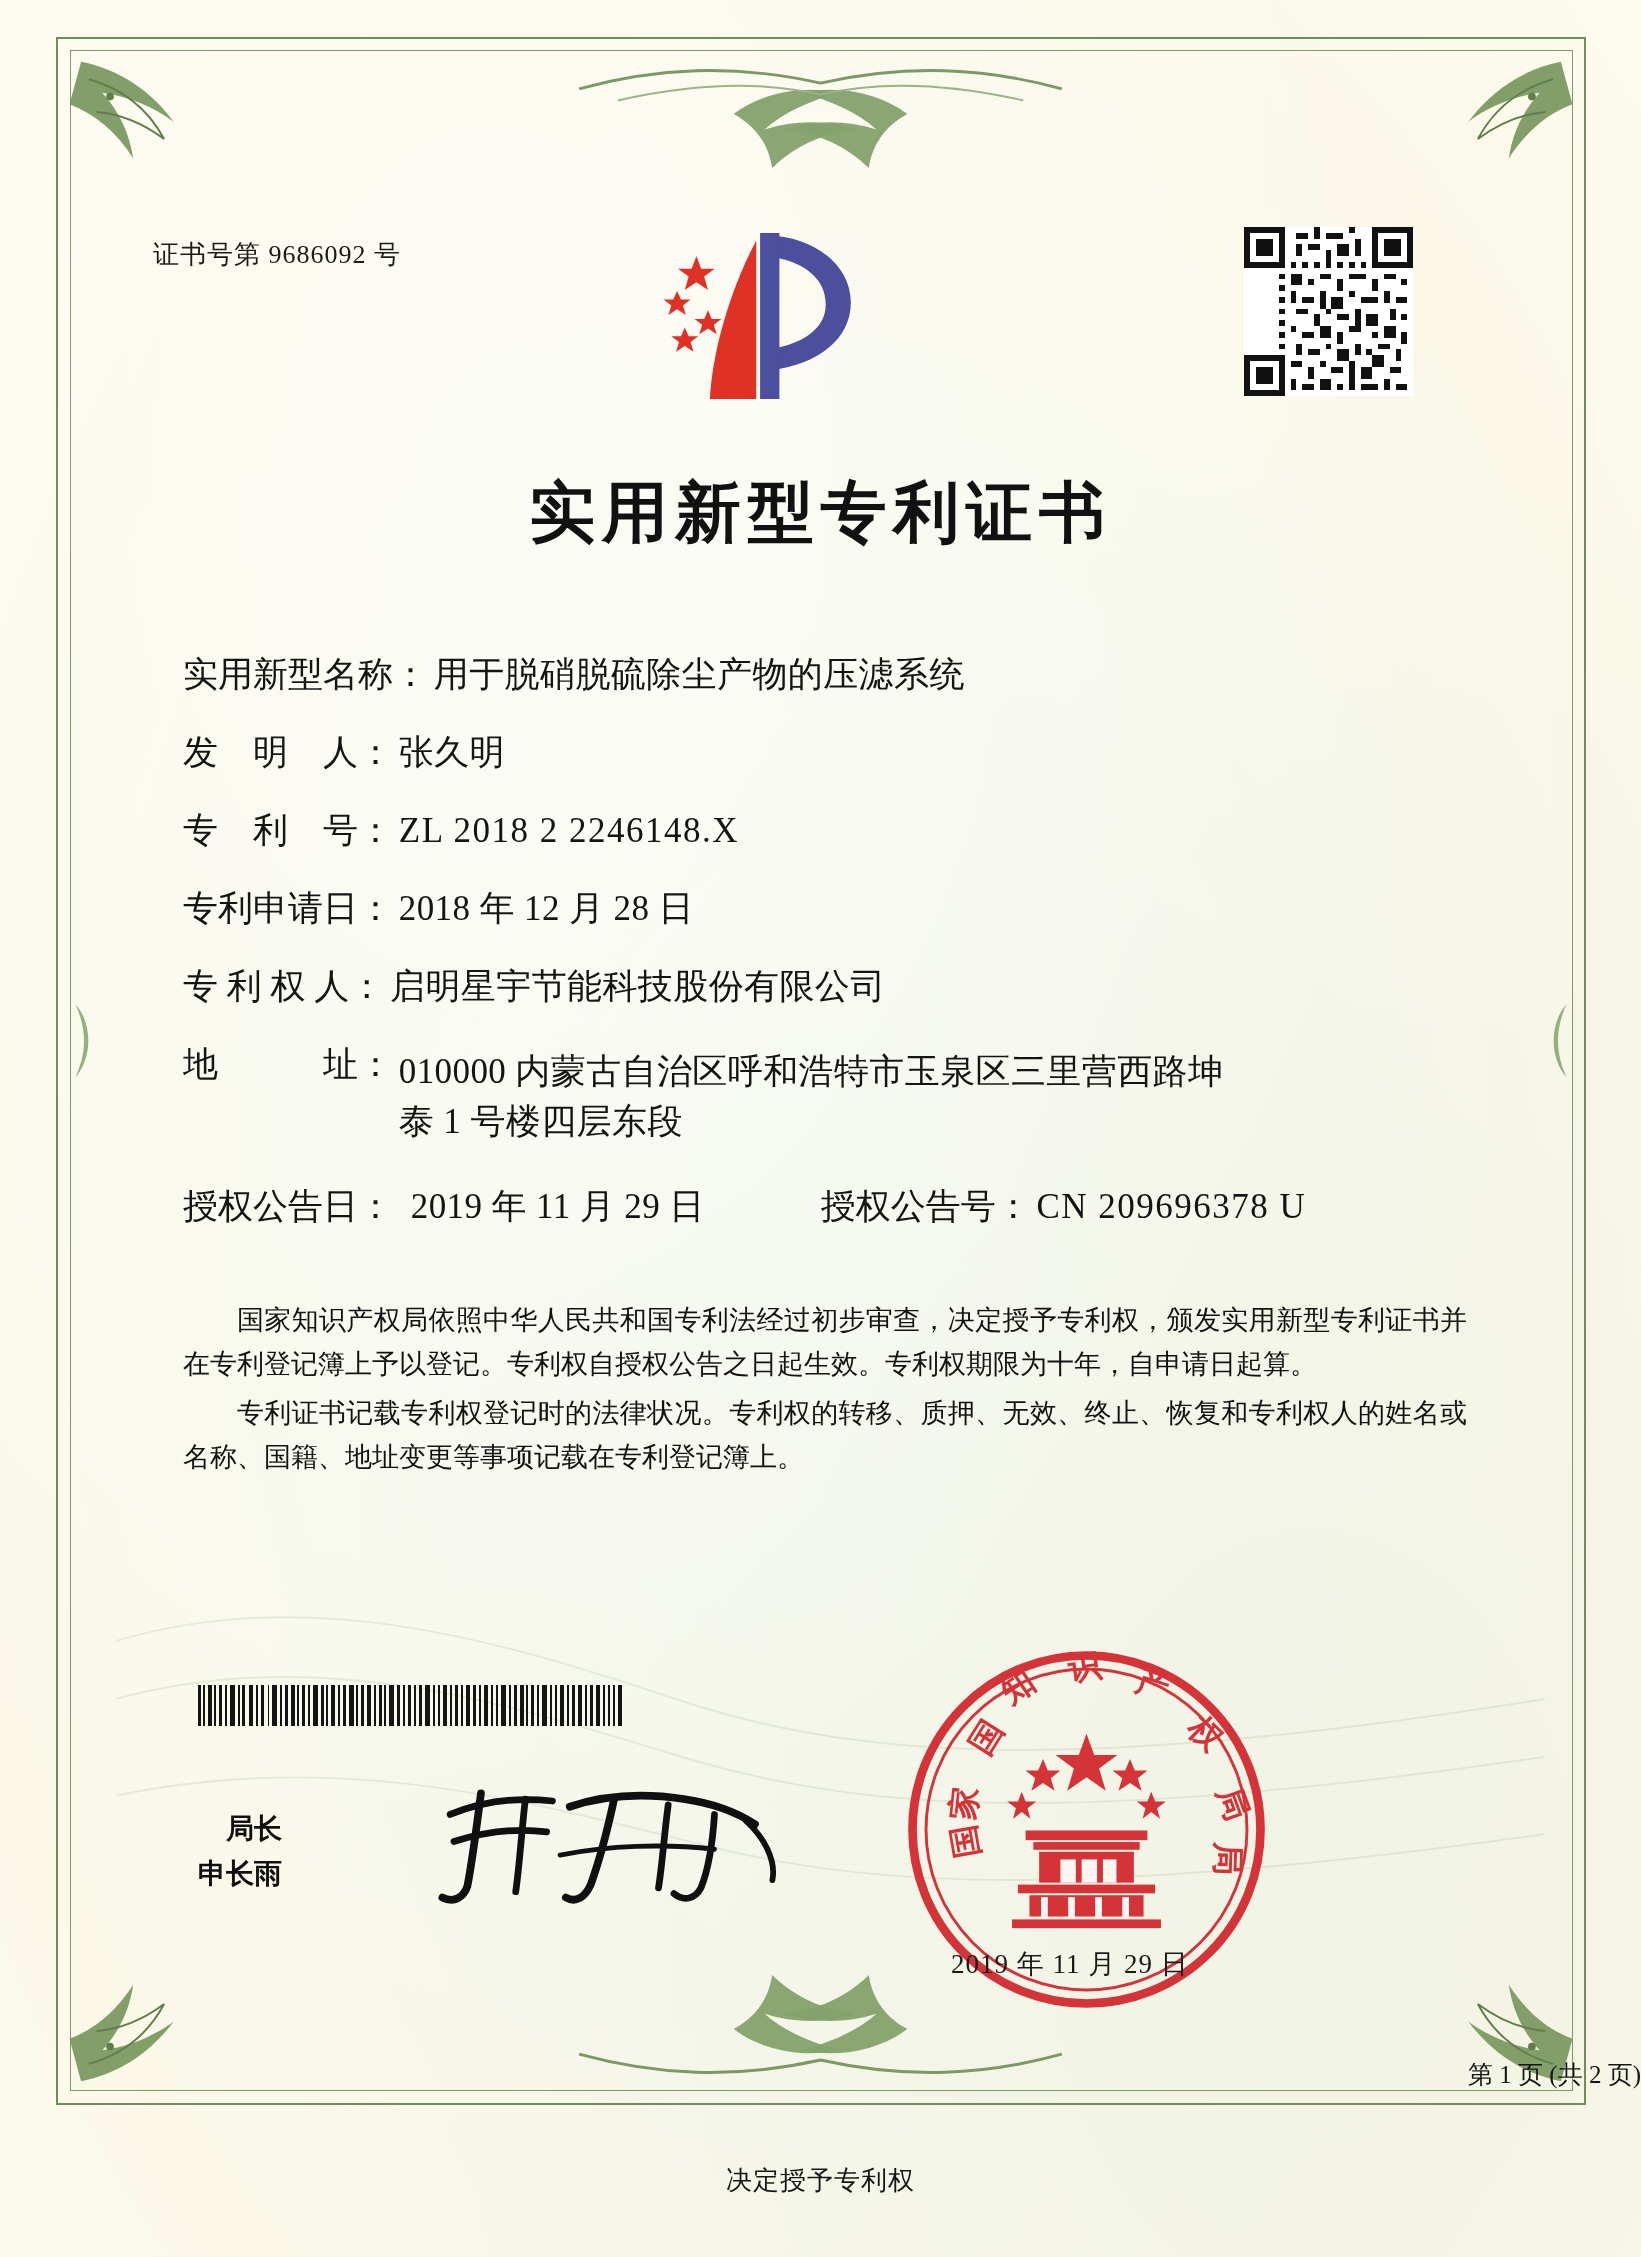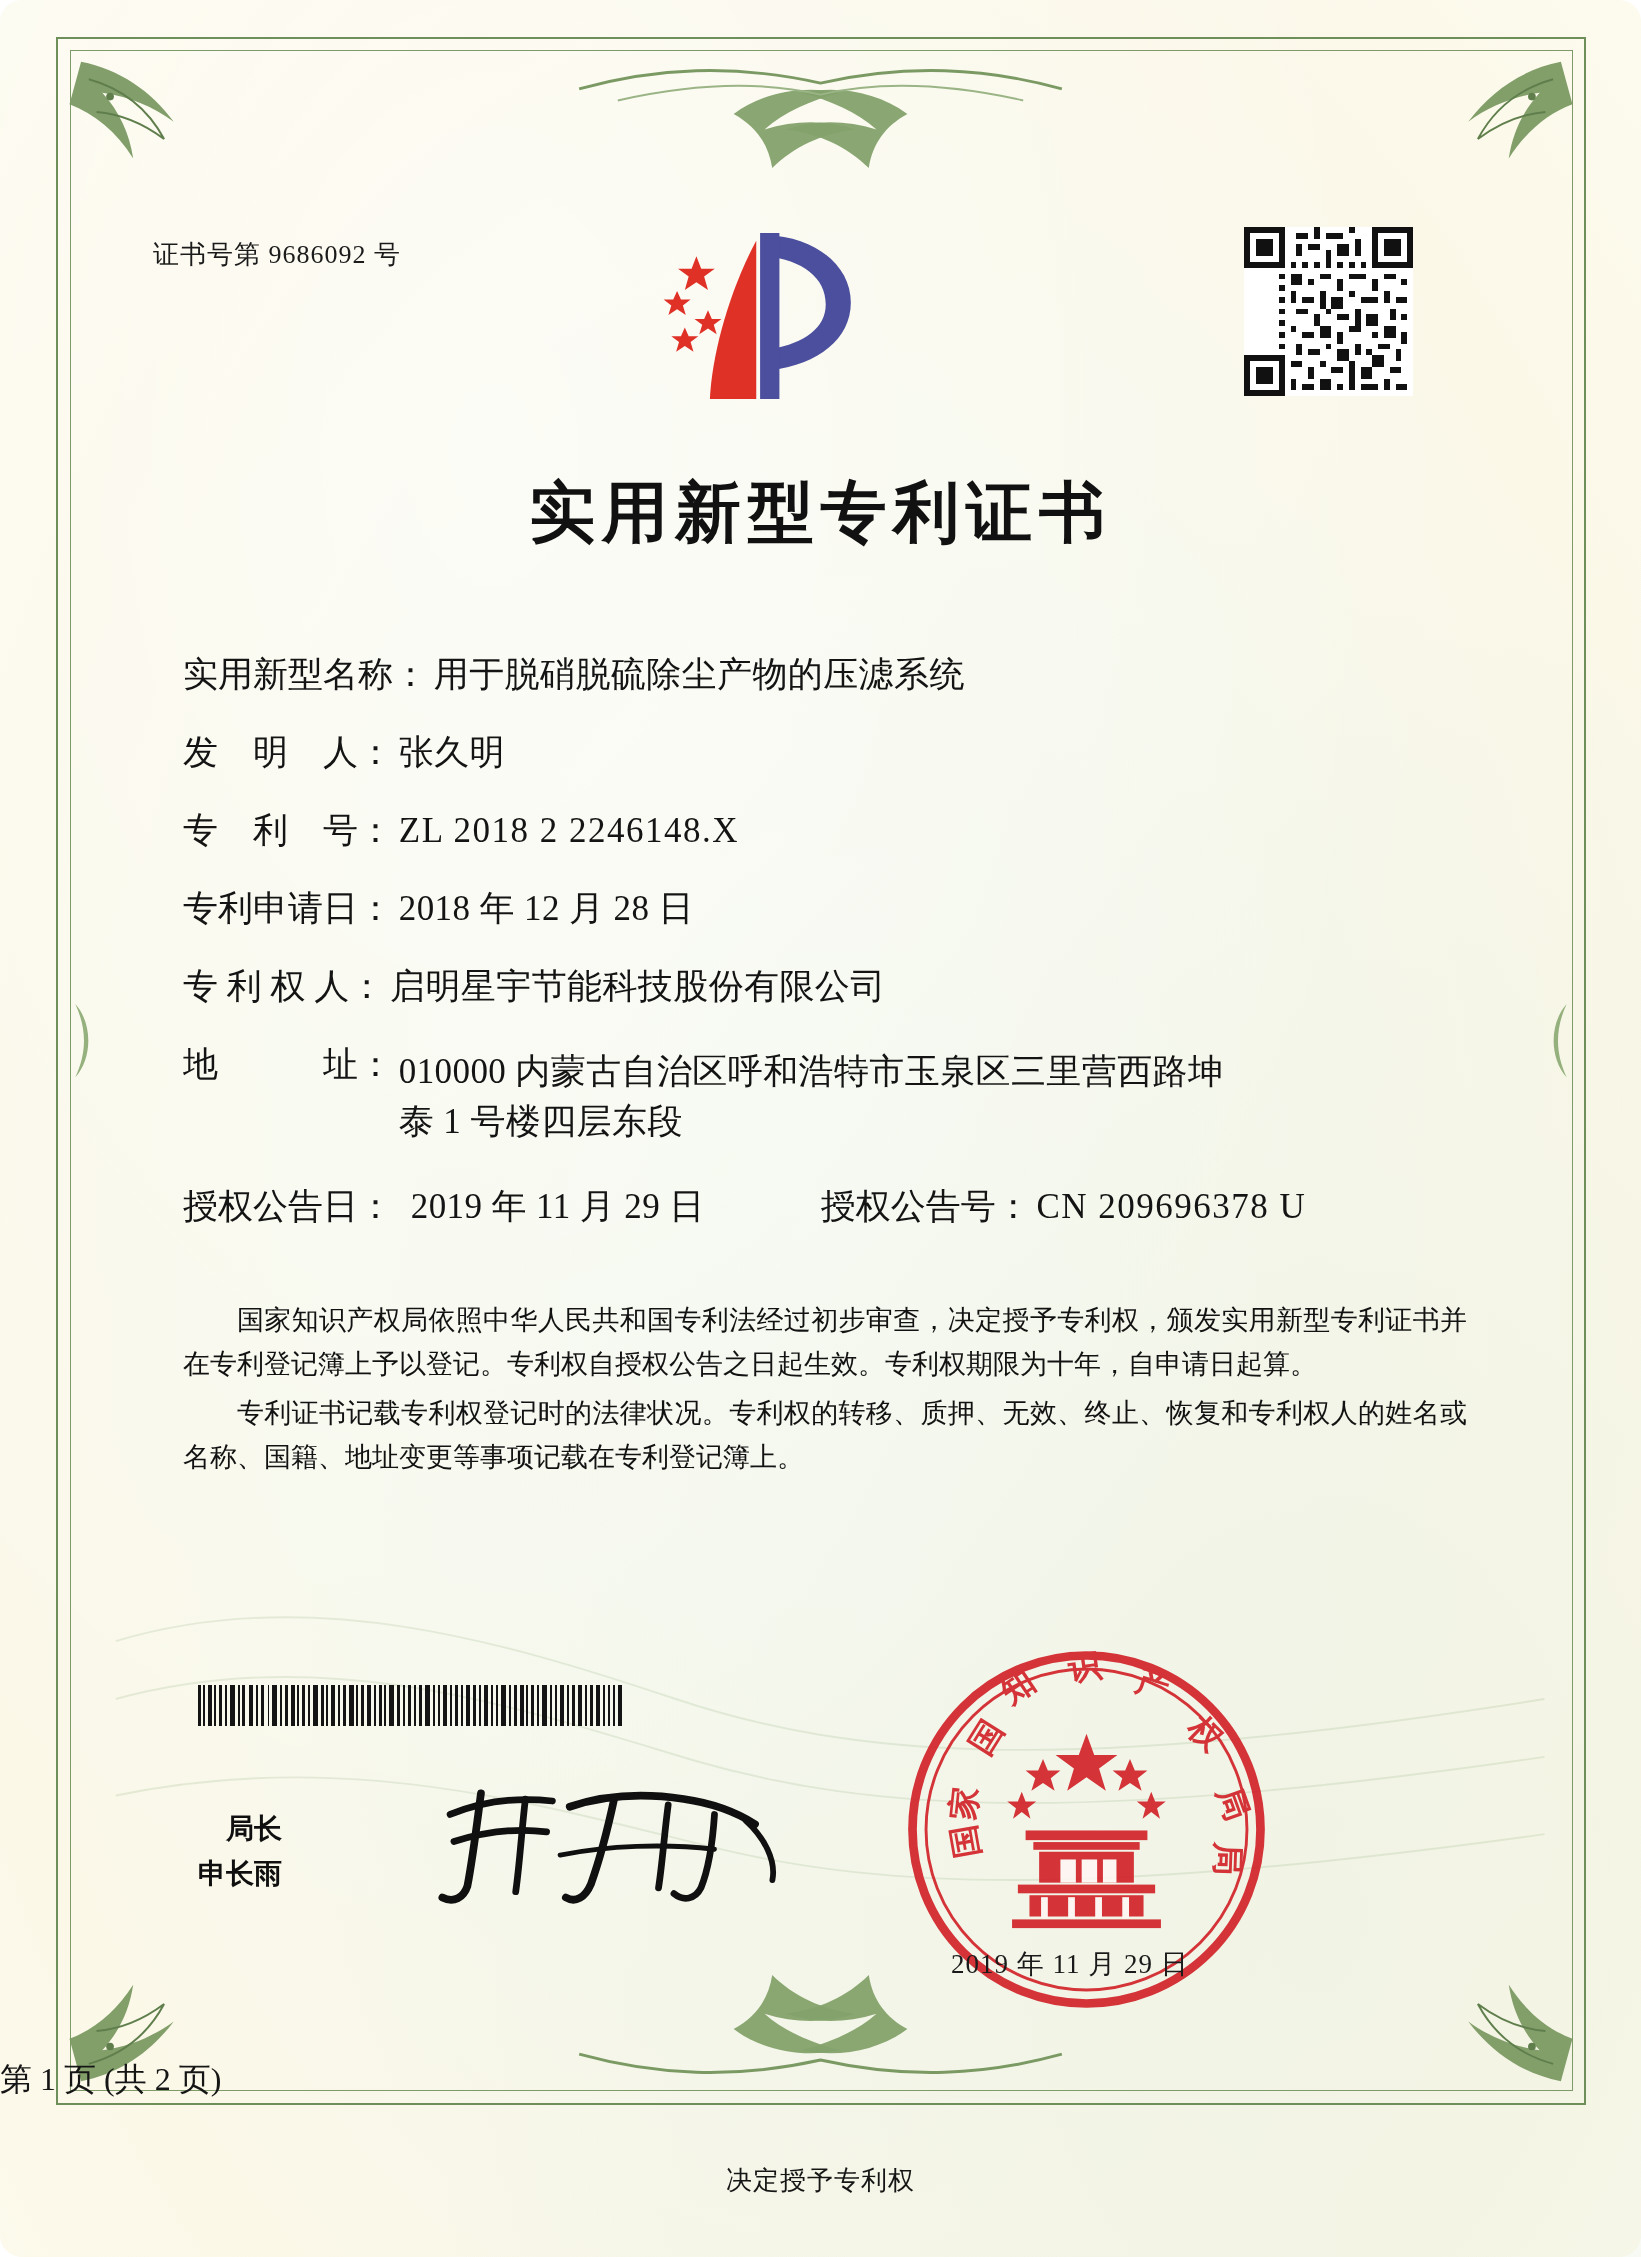--- a/index.html
+++ b/index.html
@@ -13,21 +13,20 @@
     font-family: "Liberation Serif", serif;
     overflow: hidden;
   }
   .page {
     position: relative;
     width: 1641px;
     height: 2257px;
     background: #fbfaf0;
     background-image:
       radial-gradient(ellipse at 50% 55%, #f5faf1 0%, #f7f8ec 45%, #fbf8e8 75%, #fdfbee 100%);
-    border-radius: 22px;
   }
   
   .vignette {
     position: absolute;
     inset: 0;
     background:
       radial-gradient(ellipse at 30% 20%, rgba(255,255,255,0.55) 0%, rgba(255,255,255,0) 60%),
       radial-gradient(ellipse at 80% 85%, rgba(236,240,225,0.6) 0%, rgba(255,255,255,0) 55%);
     pointer-events: none;
   }
@@ -202,22 +201,22 @@
     color: #1a1a1a;
     letter-spacing: 1px;
     white-space: nowrap;
   }
 
   .page-no {
     position: absolute;
     left: 0;
     top: 2058px;
     width: 1641px;
-    text-align: left;
-    font-size: 32px;
+    text-align: right;
+    font-size: 25px;
     color: #151515;
   }
   .footer-note {
     position: absolute;
     left: 0;
     top: 2163px;
     width: 1641px;
     text-align: center;
     font-size: 26px;
     color: #151515;

